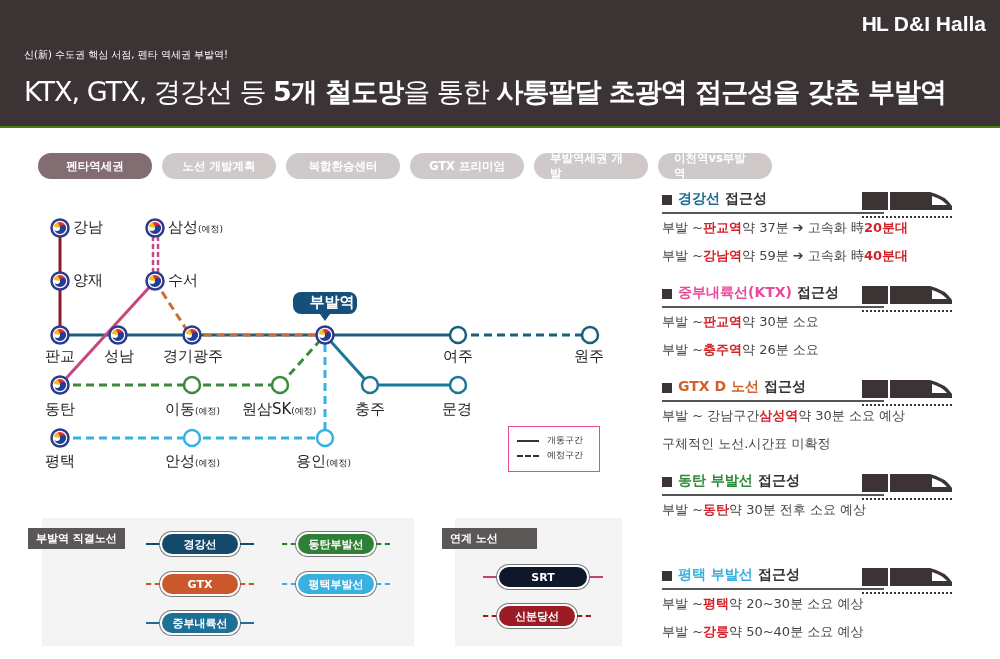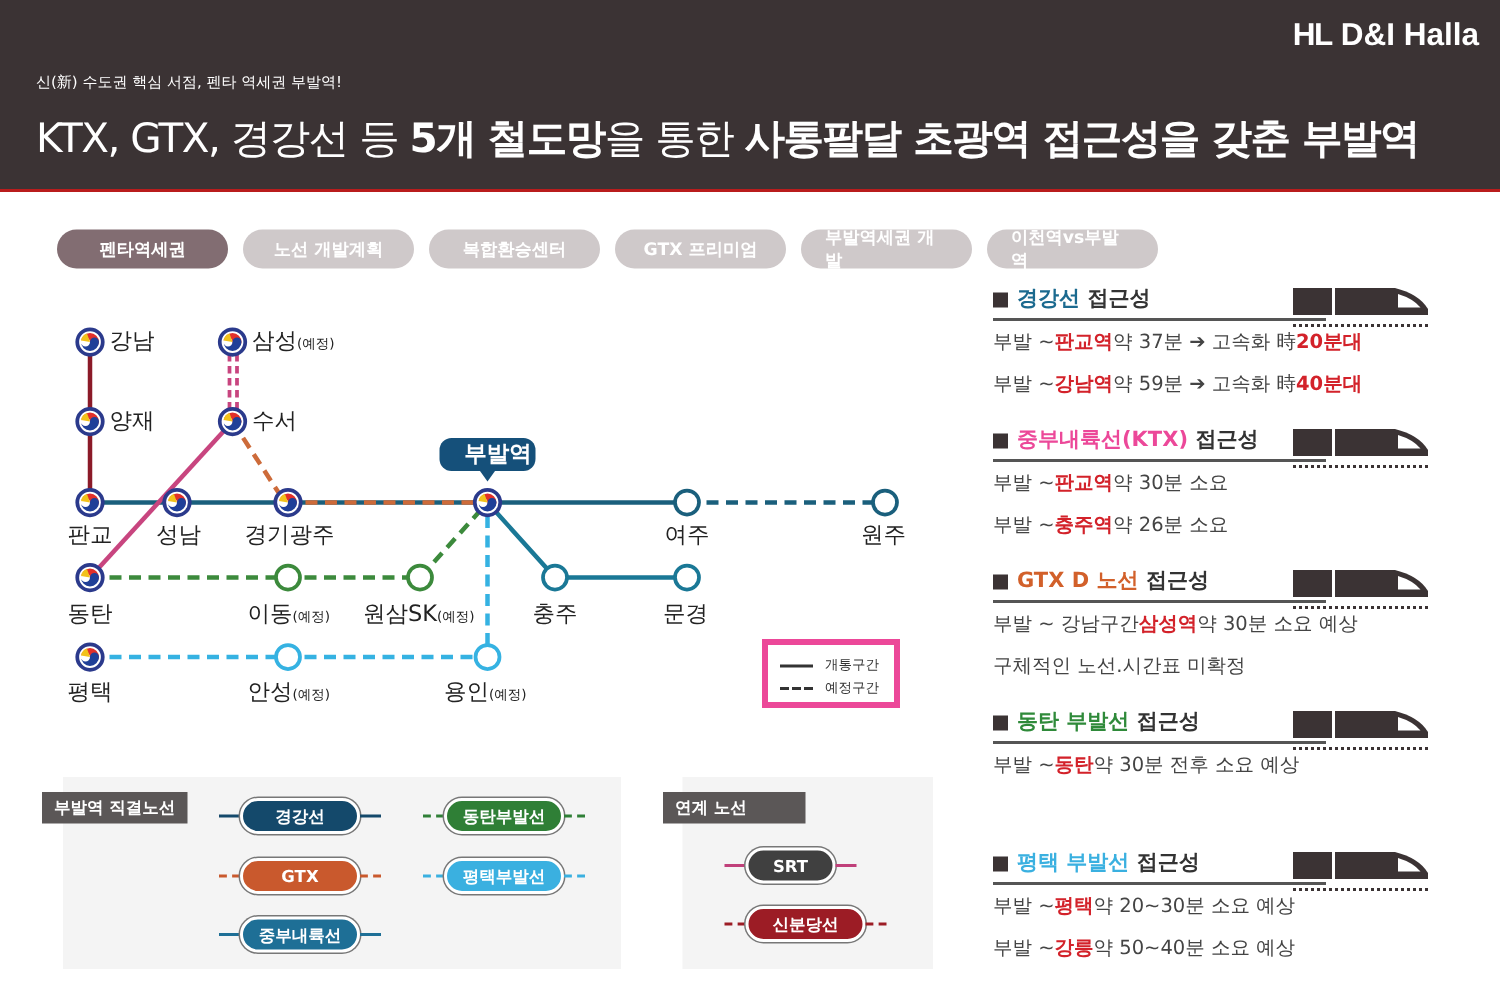--- a/index.html
+++ b/index.html
@@ -1,30 +1,30 @@
 <!DOCTYPE html>
 <html><head>
 <meta charset="utf-8">
 <style>
   * { box-sizing: border-box; margin: 0; padding: 0; }
   body { width: 1000px; height: 659px; background: #ffffff; font-family: "DejaVu Sans", "Liberation Sans", sans-serif; position: relative; overflow: hidden; }
-  .header { position: absolute; left: 0; top: 0; width: 1000px; height: 128px; background: #3b3334; border-bottom: 2px solid #b91c1c; }
+  .header { position: absolute; left: 0; top: 0; width: 1000px; height: 128px; background: #3b3334; border-bottom: 2px solid #4d7c0f; }
   .logo { position: absolute; right: 14px; top: 12px; color: #fff; font-weight: bold; font-size: 21px; font-family: "Liberation Sans", sans-serif; display: flex; align-items: center; gap: 6px; }
   .logo .hl { font-weight: 900; letter-spacing: -1px; position: relative; }
   .subtitle { position: absolute; left: 24px; top: 48px; color: #ffffff; font-size: 10px; }
   .title { position: absolute; left: 24px; top: 74px; color: #ffffff; font-size: 27px; letter-spacing: -1px; white-space: nowrap; }
   .title b { font-weight: bold; }
 
   .tabs { position: absolute; left: 38px; top: 153px; display: flex; gap: 10px; }
   .tab { height: 26px; border-radius: 13px; background: #cfc9ca; color: #fff; font-size: 11.5px; display: flex; align-items: center; justify-content: center; padding: 0 16px; font-weight: bold; }
   .tab.active { background: #826d72; }
   .st-label { position: absolute; font-size: 15px; color: #222; white-space: nowrap; }
   .st-label small { font-size: 9px; }
 
-  .legend-box { position: absolute; left: 508px; top: 426px; width: 92px; height: 46px; border: 4px solid #ec4899; background: #fff; font-size: 9px; color: #333; padding: 6px 8px; }
+  .legend-box { position: absolute; left: 508px; top: 426px; width: 92px; height: 46px; border: 1px solid #ec4899; background: #fff; font-size: 9px; color: #333; padding: 6px 8px; }
   .legend-row { display: flex; align-items: center; gap: 8px; height: 15px; }
   .legend-line { width: 22px; border-top: 2px solid #333; }
   .legend-line.dash { border-top: 2px dashed #333; }
 
   .panel { position: absolute; background: #f4f4f4; }
   .panel-tag { position: absolute; background: #5b5757; color: #fff; font-size: 11px; font-weight: bold; padding: 3px 8px; }
   .pill-wrap { position: absolute; display: flex; align-items: center; }
   .pill-stub { width: 14px; height: 0; border-top: 2px solid; }
   .pill-stub.dash { border-top: 2px dashed; }
   .pill { height: 24px; border-radius: 12px; color: #fff; font-size: 11px; font-weight: bold; display: flex; align-items: center; justify-content: center; border: 2px solid #fff; box-shadow: 0 0 0 1px #777; }
@@ -169,21 +169,21 @@
 <div class="pill-wrap" style="left:146px;top:611px">
   <span class="pill-stub" style="border-color:#1e6f96"></span>
   <span class="pill" style="width:80px;background:#1e6f96">중부내륙선</span>
   <span class="pill-stub" style="border-color:#1e6f96"></span>
 </div>
 
 <div class="panel" style="left:455px;top:518px;width:167px;height:128px"></div>
 <div class="panel-tag" style="left:442px;top:528px;width:95px">연계 노선</div>
 <div class="pill-wrap" style="left:483px;top:565px">
   <span class="pill-stub" style="border-color:#c0407a"></span>
-  <span class="pill" style="width:60px;background:#404040">SRT</span>
+  <span class="pill" style="width:92px;background:#0f172a">SRT</span>
   <span class="pill-stub" style="border-color:#c0407a"></span>
 </div>
 <div class="pill-wrap" style="left:483px;top:604px">
   <span class="pill-stub dash" style="border-color:#9c1c25"></span>
   <span class="pill" style="width:80px;background:#9c1c25">신분당선</span>
   <span class="pill-stub dash" style="border-color:#9c1c25"></span>
 </div>
 
 <div class="right">
 

